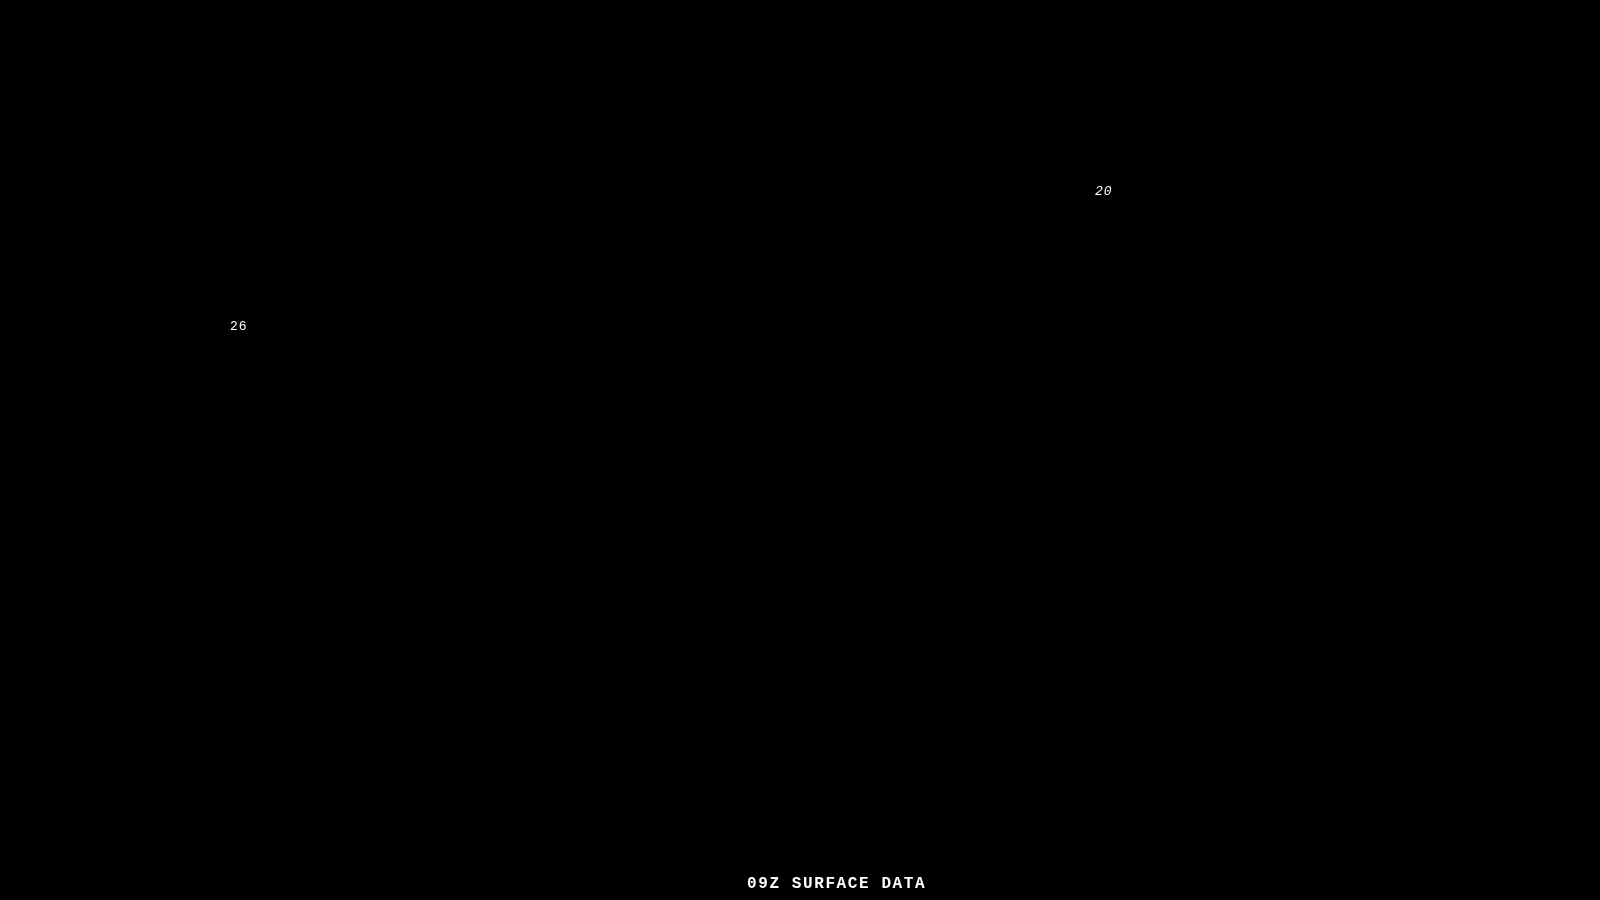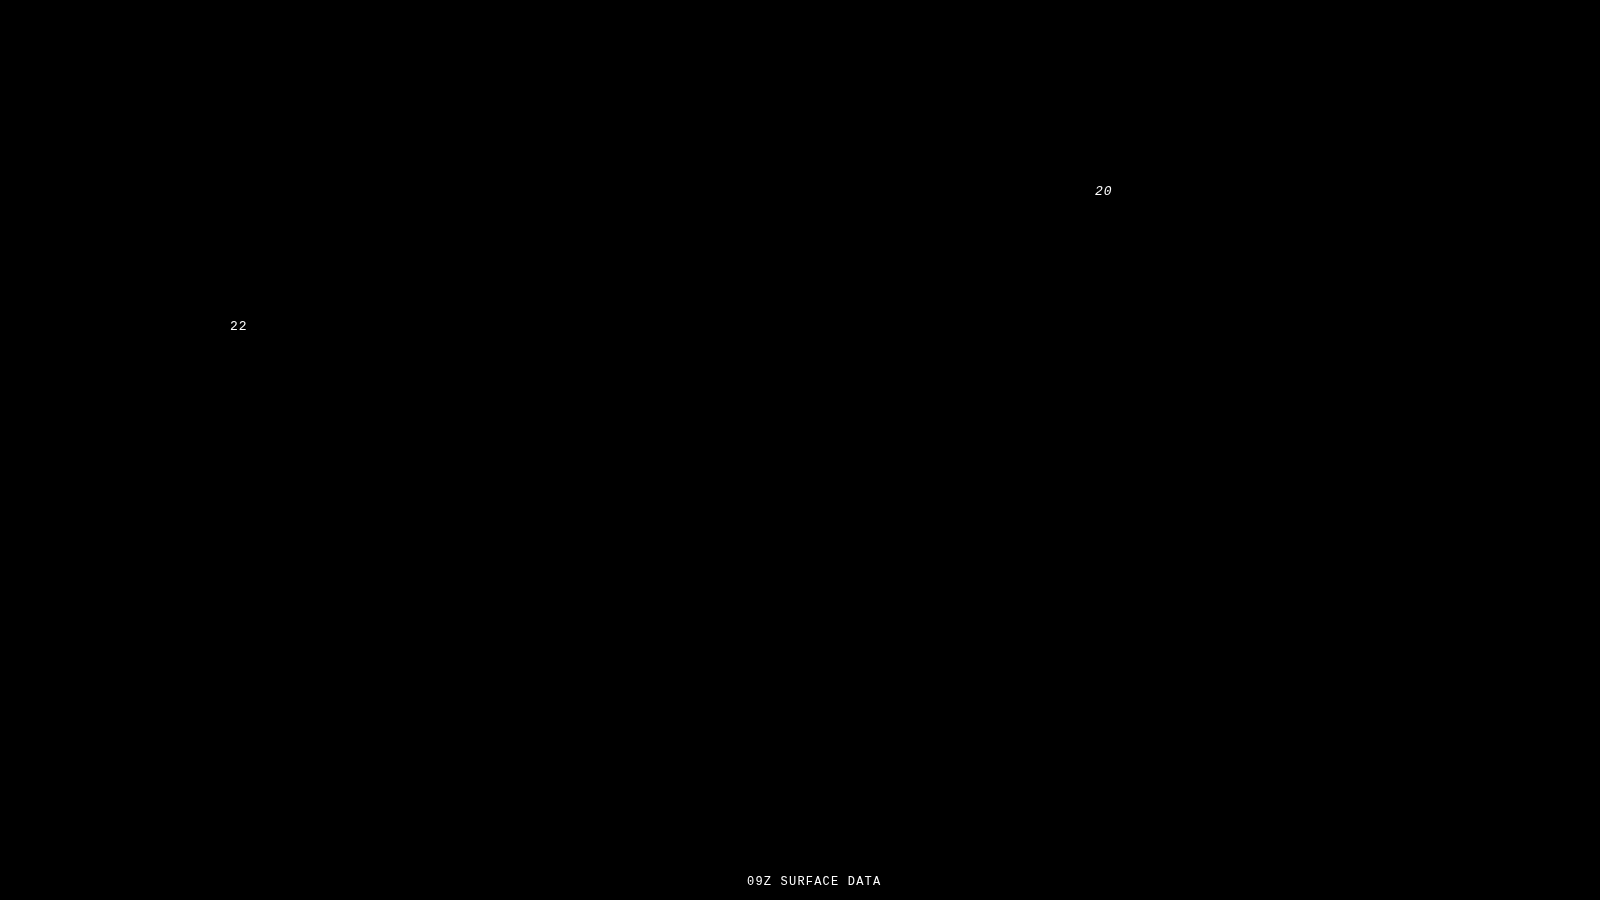--- a/index.html
+++ b/index.html
@@ -26,29 +26,29 @@
     font-weight: normal;
     line-height: 1;
     white-space: pre;
     letter-spacing: 1px;
   }
   .map-title {
     position: absolute;
     left: 747px;
     top: 876px;
     color: #ffffff;
-    font-size: 12px;
-    font-weight: normal;
+    font-size: 16px;
+    font-weight: bold;
     line-height: 1;
     white-space: pre;
     letter-spacing: 0.1em;
   }
 </style>
 </head>
 <body>
 
 <div class="map-canvas">
   <div id="stations">
-      <div class="station-value" style="left: 230px; top: 320px;">22</div>
+      <div class="station-value" style="left: 230px; top: 320px;">26</div>
       <div class="station-value" style="left: 1095px; top: 185px; font-style: italic;">20</div>
     </div>
   <div class="map-title">09Z SURFACE DATA</div>
 </div>
 
 </body></html>

